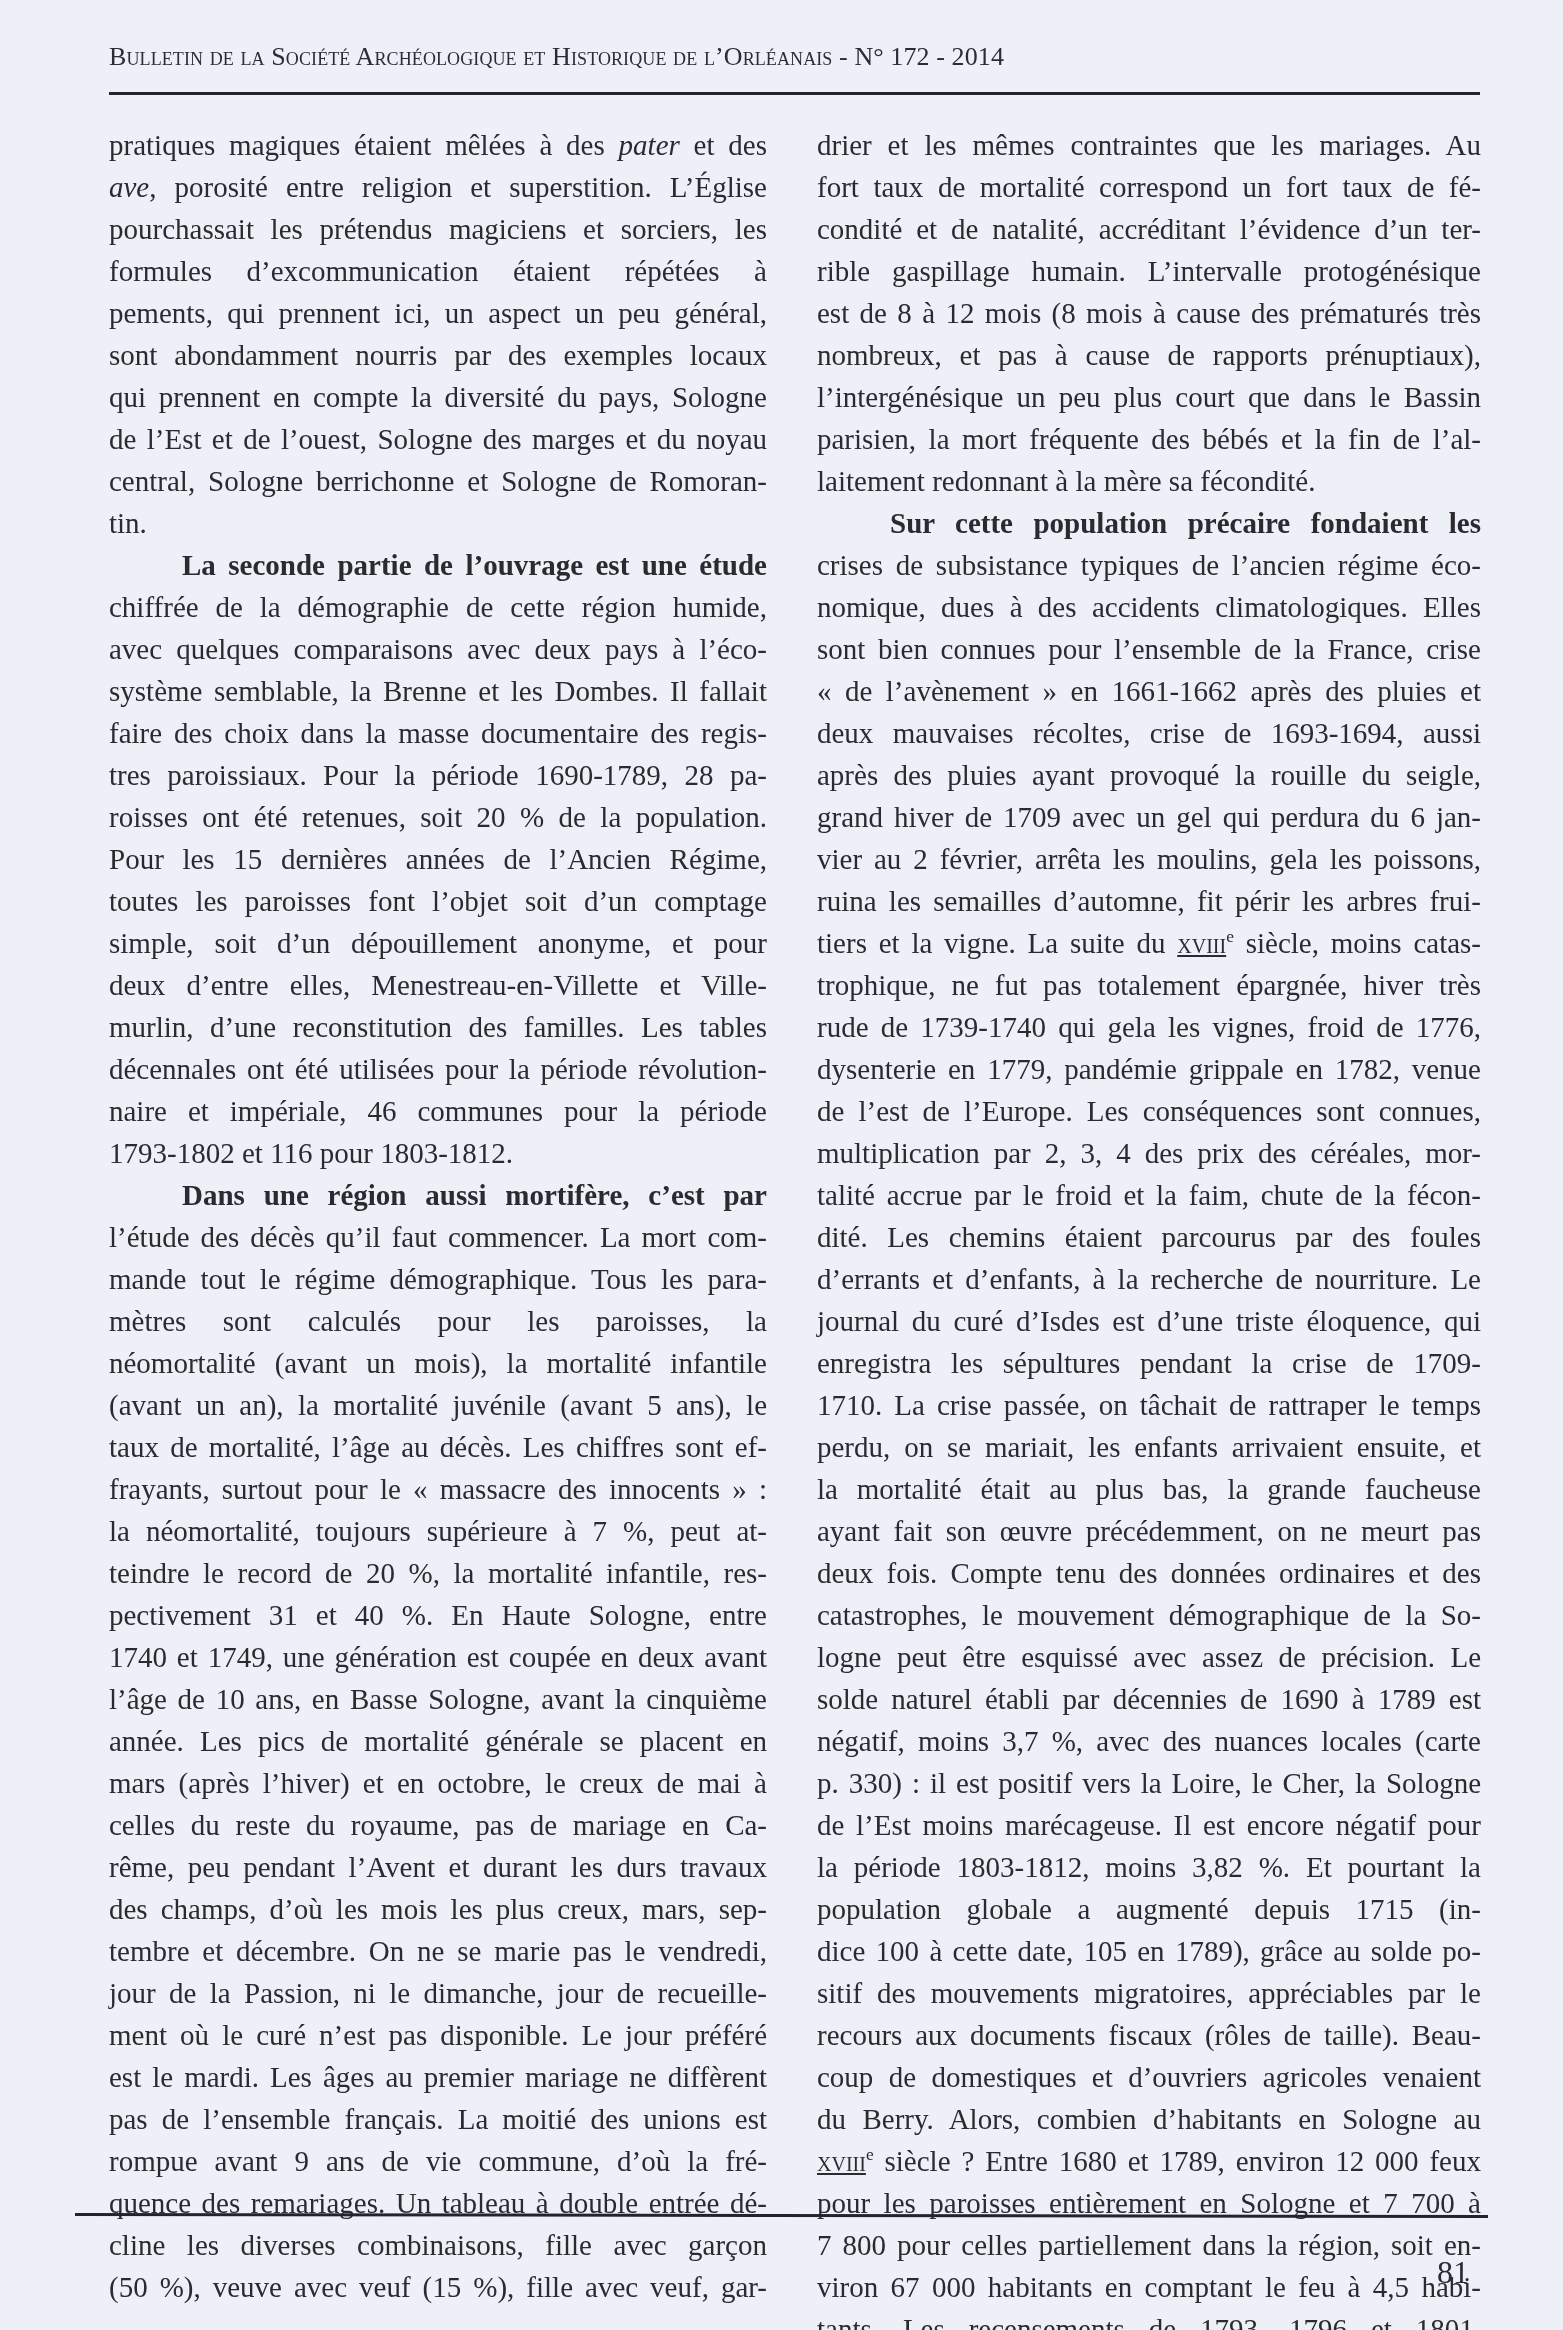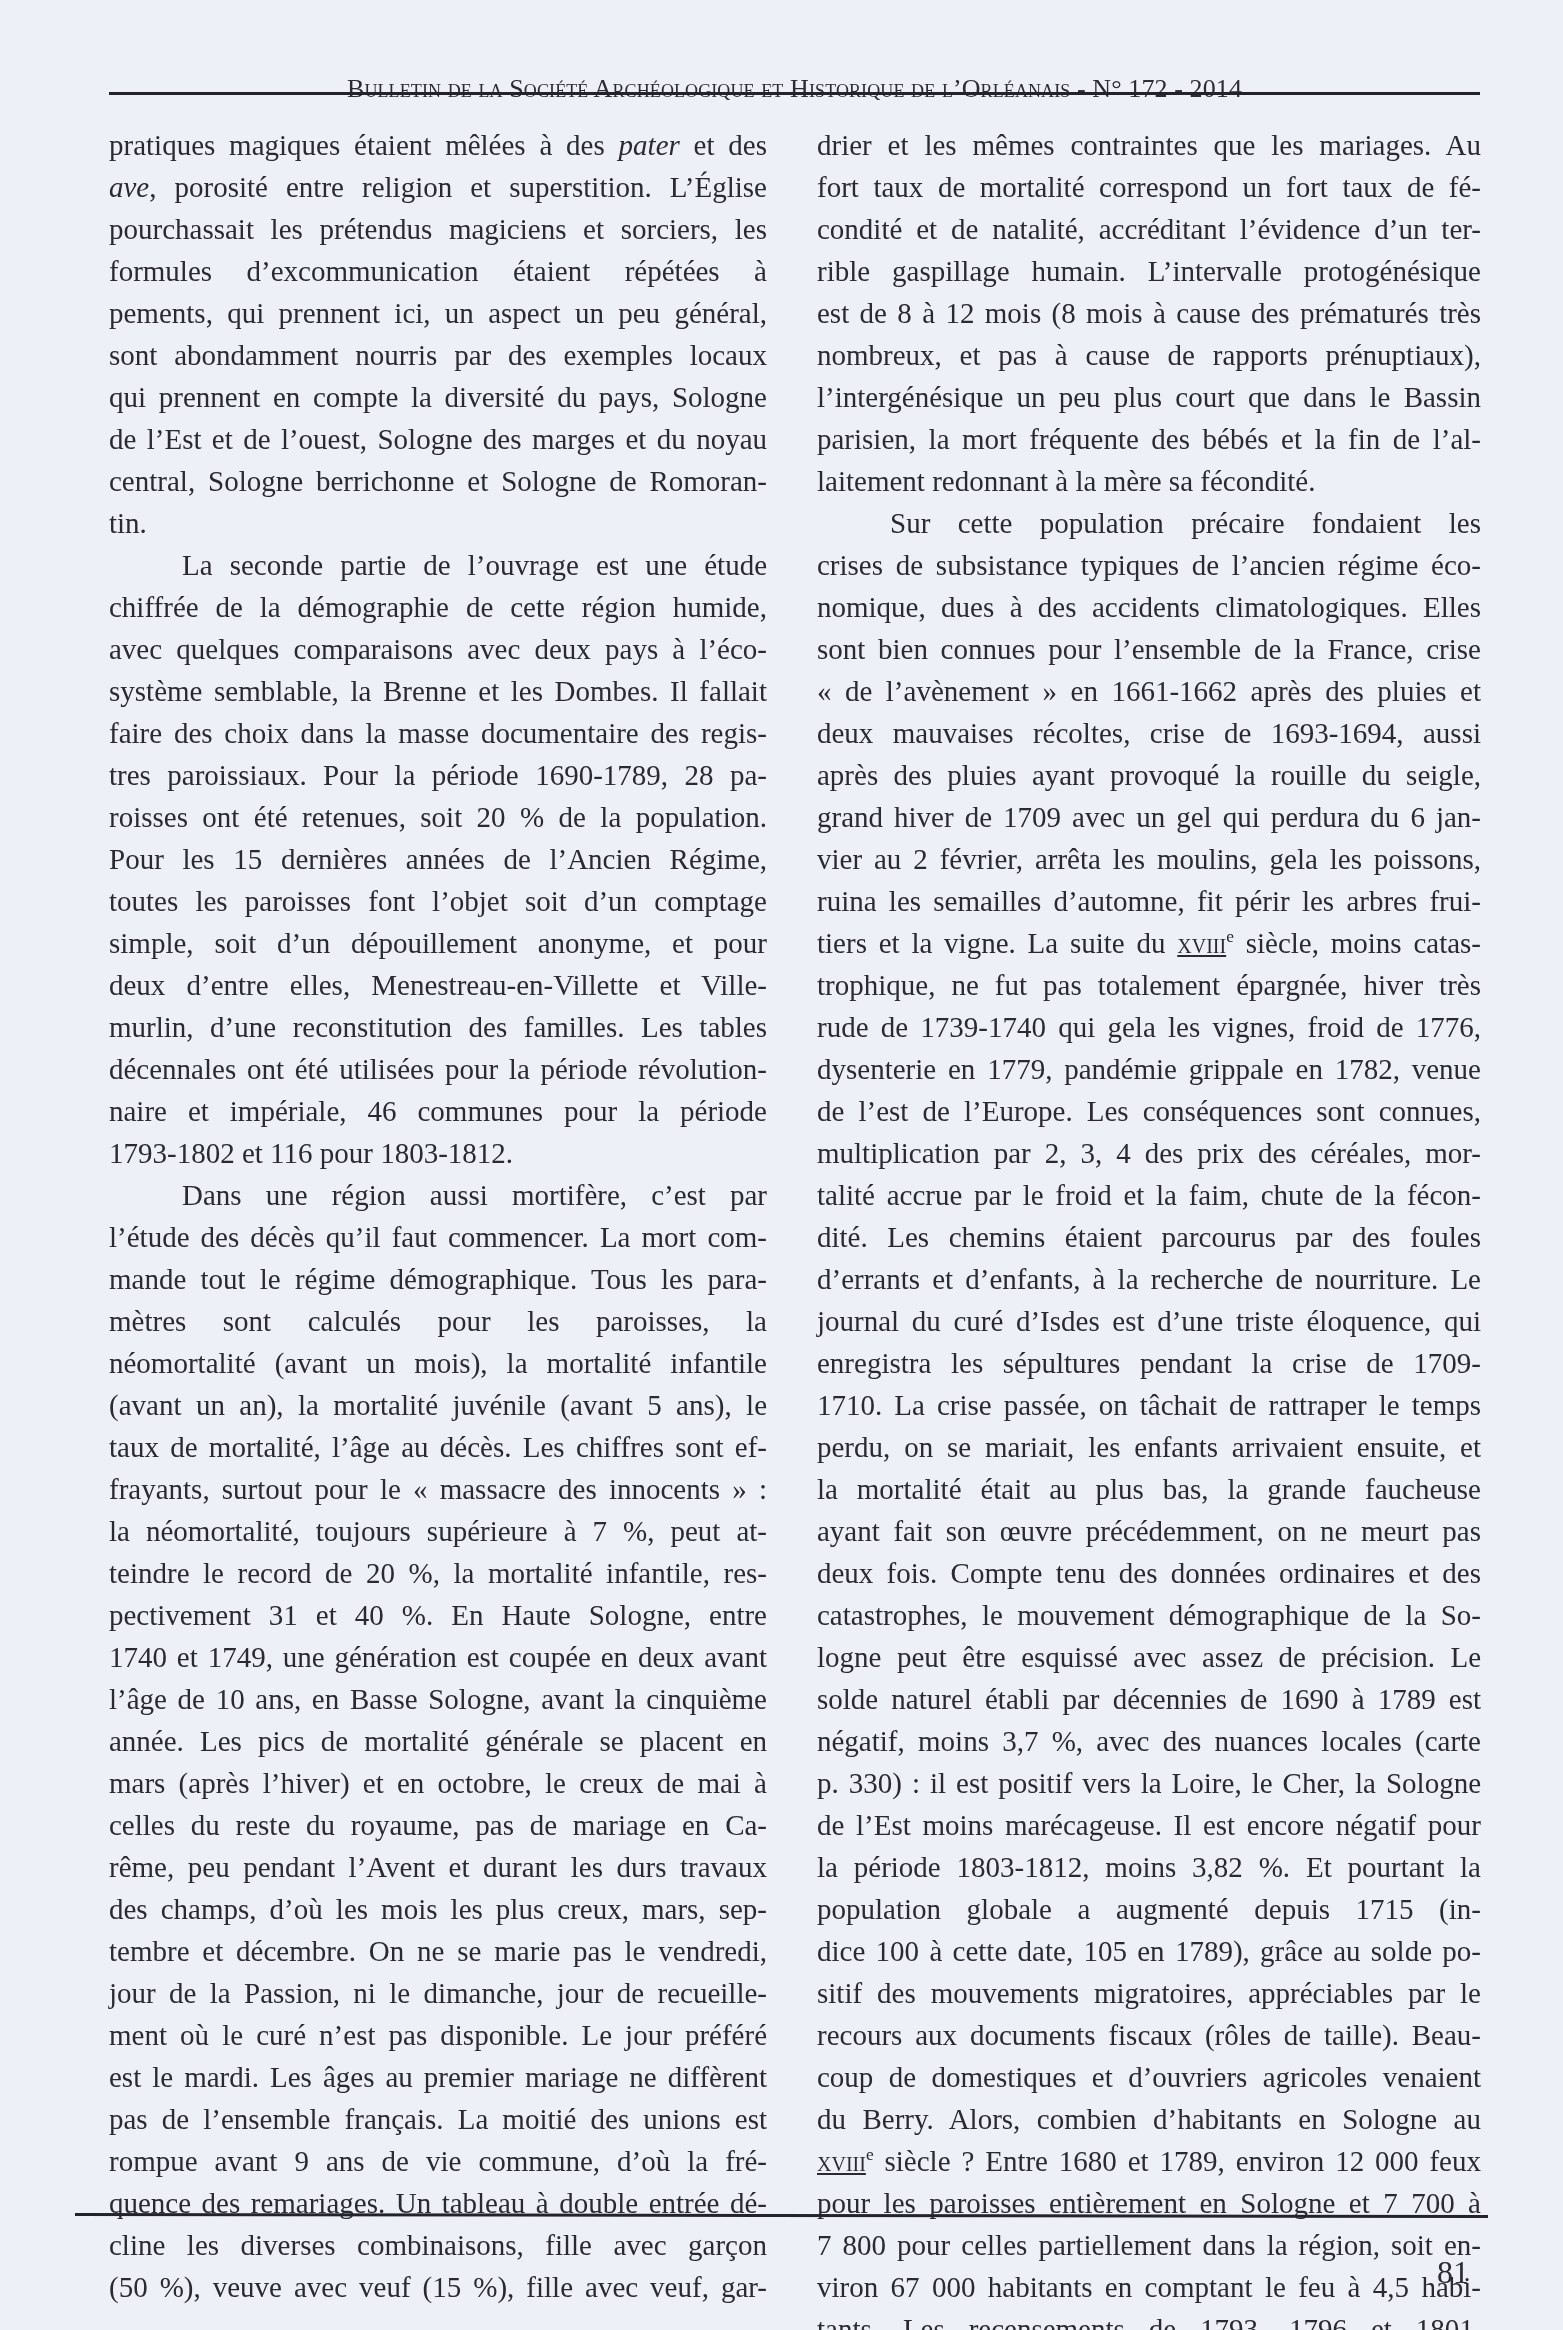--- a/index.html
+++ b/index.html
@@ -5,43 +5,42 @@
     html, body { margin: 0; padding: 0; }
     body {
       width: 1564px; height: 2330px;
       background: #eef0f8;
       position: relative; overflow: hidden;
       font-family: "Liberation Serif", "DejaVu Serif", serif;
       color: #2a2a30;
     }
     .running-head {
       position: absolute; left: 109px; right: 84px; top: 42px;
-      text-align: center;
+      text-align: left;
       font-size: 26px; letter-spacing: 0.1px;
       font-variant: small-caps;
       color: #2c2c34;
       white-space: nowrap;
-      margin-top: 32px;
     }
     .rule {
       position: absolute; height: 2.7px; background: #23232b;
     }
     .rule.top { left: 109px; width: 1371px; top: 92px; }
     .rule.bottom { left: 75px; width: 1413px; top: 2214px; transform: rotate(0.08deg); }
     .column {
       position: absolute; top: 124px; width: 658px;
       font-size: 29px; line-height: 42px;
       text-align: justify;
       hyphens: manual;
     }
     .column.left { left: 109px; }
     .column.right { left: 817px; width: 664px; }
     .line { display: block; text-align: justify; text-align-last: justify; white-space: nowrap; height: 42px; }
     .line.last { text-align-last: left; }
-    .line.indent { padding-left: 73px; }
+    .line.indent { padding-left: 73px; font-weight: bold; }
     .line > span { display: inline; }
     .sc { font-variant: small-caps; text-decoration: underline; }
     sup { font-size: 60%; line-height: 0; vertical-align: super; }
     .page-number {
       position: absolute; right: 95px; top: 2254px;
       font-size: 32px; color: #2c2c34;
     }
   </style>
 </head>
 <body>

